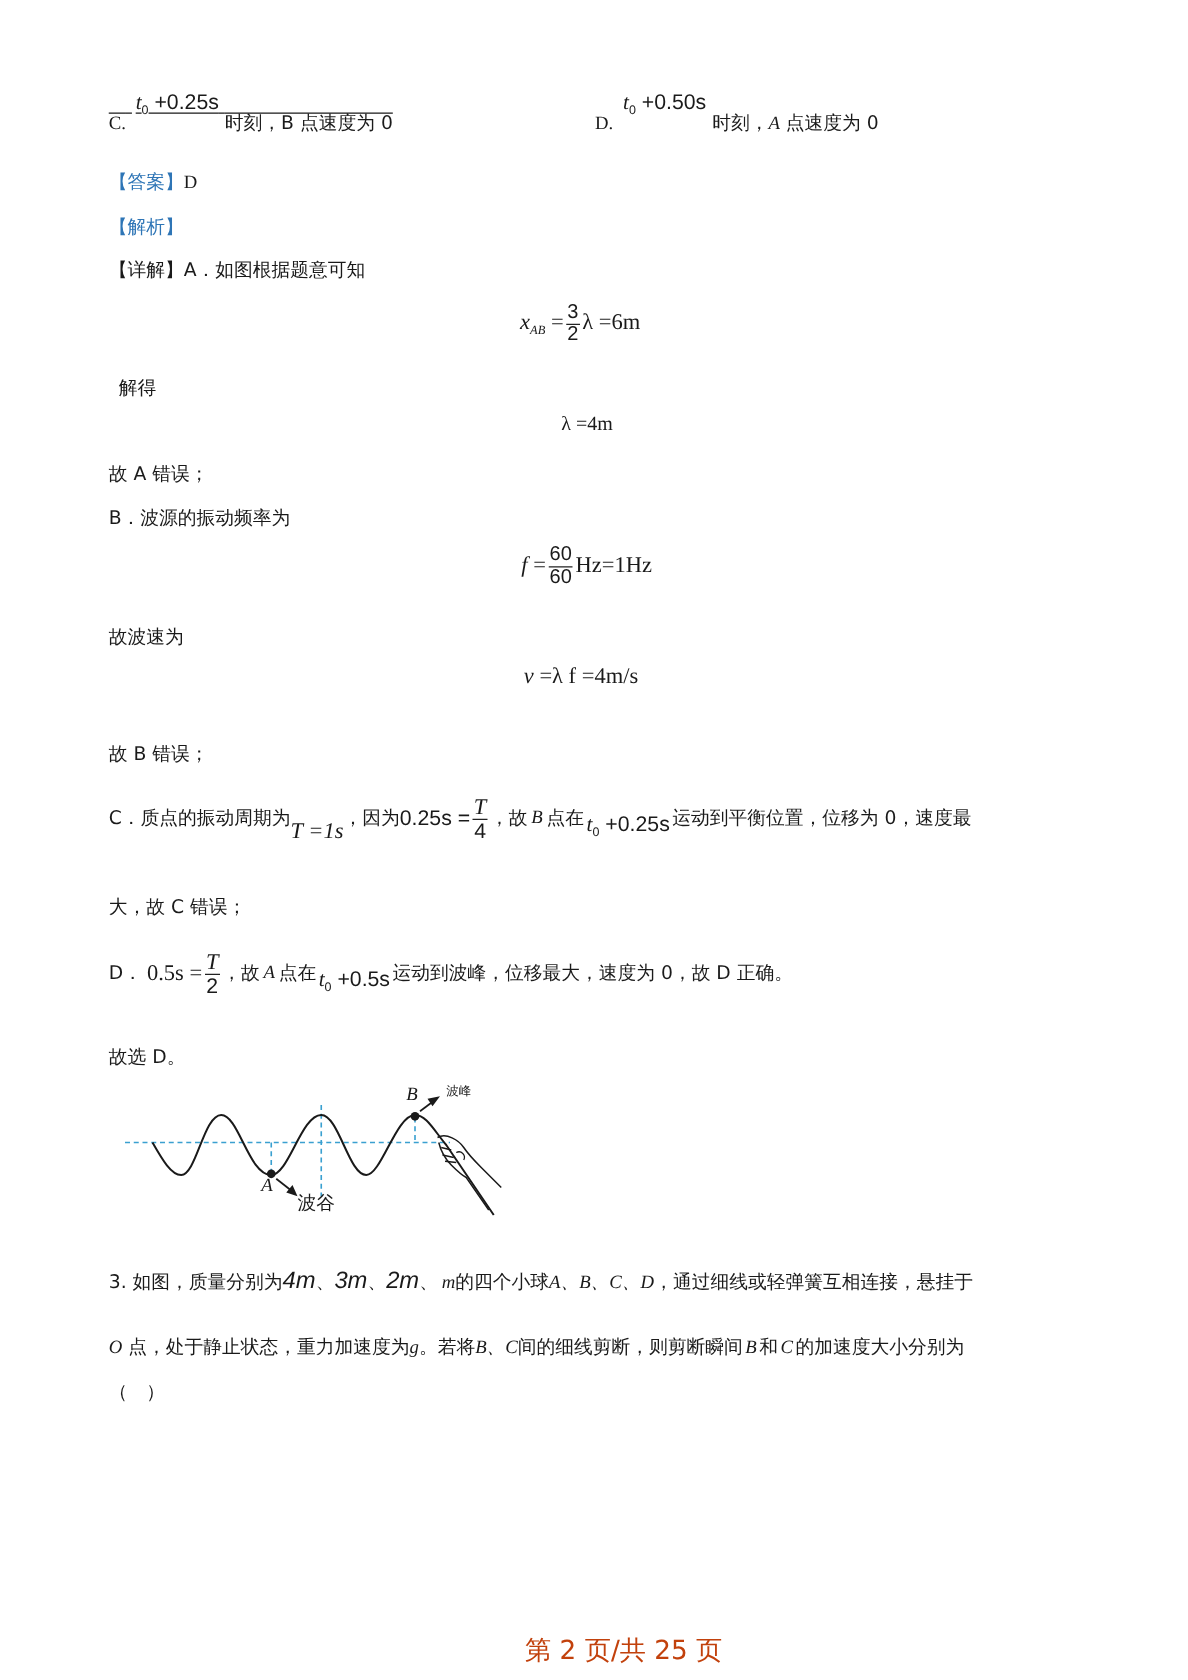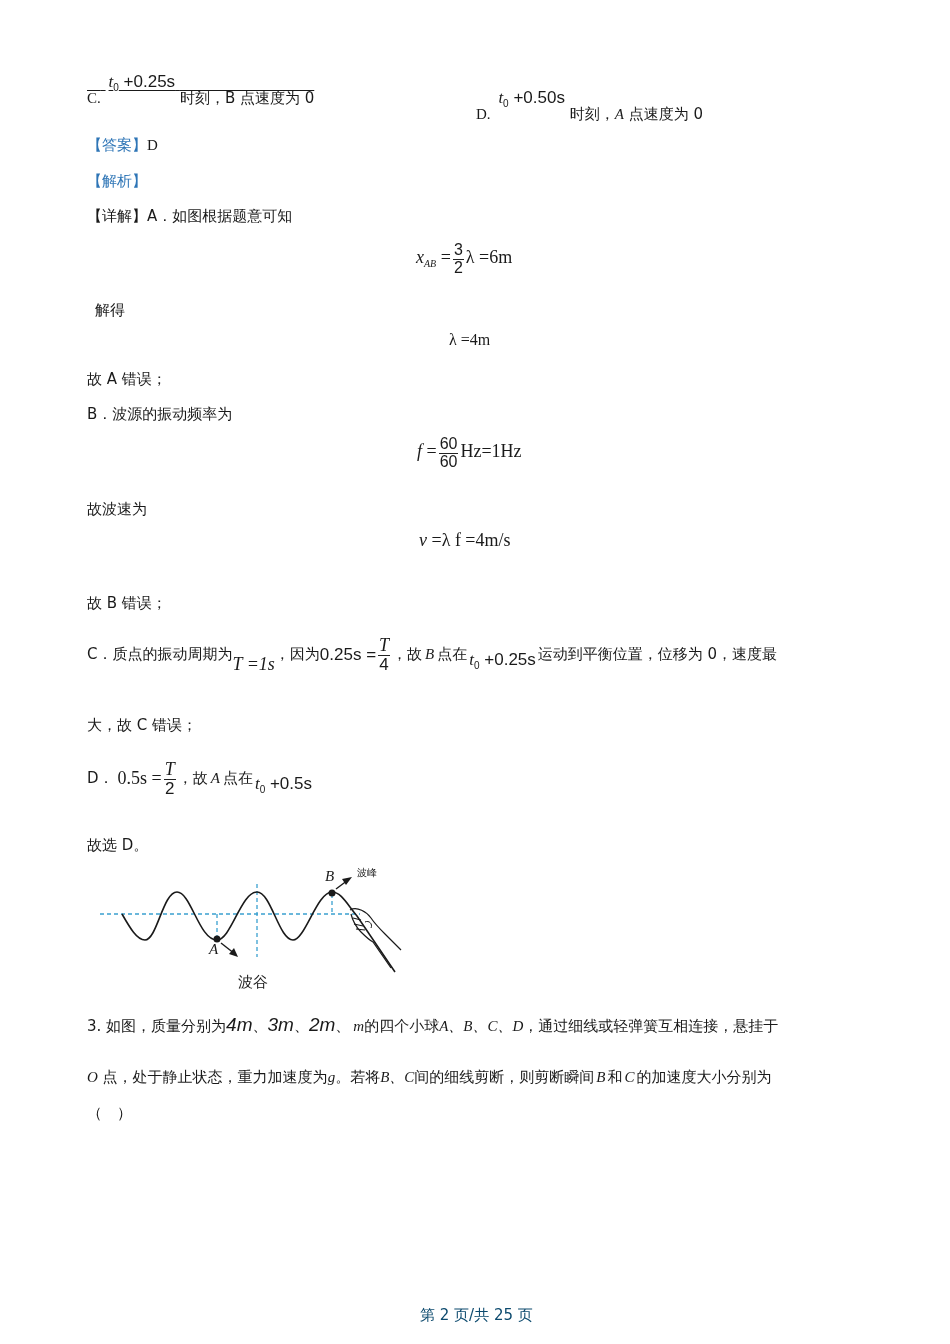--- a/index.html
+++ b/index.html
@@ -9,32 +9,32 @@
   .serif { font-family: "Liberation Serif", "DejaVu Serif", serif; }
   .it { font-style: italic; }
   .math { font-family: "Liberation Serif", "DejaVu Serif", serif; font-size: 18px; }
   .math-sans { font-family: "Liberation Sans", "DejaVu Sans", sans-serif; font-size: 17px; }
   .sub { font-size: 10px; vertical-align: -4px; }
   .blue { color: #2e75b6; }
   .frac { display: inline-flex; flex-direction: column; align-items: center; vertical-align: middle; margin: 0 2px; line-height: 1.05; }
   .frac .num { border-bottom: 1px solid #222; padding: 0 1px; }
   .frac .den { padding: 0 1px; }
   .cjk { font-family: "DejaVu Sans", sans-serif; font-size: 15px; }
-  .footer { font-family: "DejaVu Sans", sans-serif; font-size: 15px; color: #0c4a6e; }
+  .footer { font-family: "DejaVu Sans", sans-serif; font-size: 21px; color: #c2410c; }
 </style>
 </head>
 <body>
 
 <div class="abs" style="left:87px;top:74px;text-decoration:underline;">
   <span class="serif" style="font-size:15px;position:relative;top:14px;">C.</span>
   <span class="math-sans" style="position:relative;top:-2px;margin-left:3px;"><span class="it serif">t</span><span class="sub">0</span><span> +0.25s</span></span>
   <span class="cjk" style="position:relative;top:14px;">时刻，B 点速度为 0</span>
 </div>
 
-<div class="abs" style="left:476px;top:74px;margin-top:16px;">
+<div class="abs" style="left:476px;top:74px;">
   <span class="serif" style="font-size:15px;position:relative;top:14px;">D.</span>
   <span class="math-sans" style="position:relative;top:-2px;margin-left:3px;"><span class="it serif">t</span><span class="sub">0</span><span> +0.50s</span></span>
   <span class="cjk" style="position:relative;top:14px;"><span>时刻，</span><span class="it serif">A</span><span> 点速度为 0</span></span>
 </div>
 
 <div class="abs cjk" style="left:87px;top:136px;text-align:right;">
   <span class="blue">【答案】</span><span class="serif">D</span>
 </div>
 
 <div class="abs cjk blue" style="left:87px;top:172px;">【解析】</div>
@@ -95,20 +95,21 @@
   <span class="cjk">D．</span>
   <span class="math" style="margin-left:4px;">0.5s =</span>
   <span class="frac math">
       <span class="num it">T</span>
       <span class="den math-sans">2</span>
     </span>
   <span class="cjk">，故</span>
   <span class="serif it" style="margin:0 3px;">A</span>
   <span class="cjk">点在</span>
   <span class="math-sans" style="position:relative;top:6px;margin:0 2px;"><span class="it serif">t</span><span class="sub">0</span><span> +0.5s</span></span>
+  <span class="cjk">运动到波峰，位移最大，速度为 0，故 D 正确。</span>
 </div>
 
 <div class="abs cjk" style="left:87px;top:836px;">故选 D。</div>
 
 <div class="abs" style="left:95px;top:862px;width:320px;height:115px;">
   <svg width="320" height="115" viewBox="0 0 320 115">
 
     <line x1="5" y1="52" x2="265" y2="52" stroke="#3aa0d0" stroke-width="1.3" stroke-dasharray="4,3"></line>
 
     <line x1="122" y1="52" x2="122" y2="77" stroke="#3aa0d0" stroke-width="1.3" stroke-dasharray="4,3"></line>
@@ -126,21 +127,21 @@
     <polygon points="257,15 251,23 247,17" fill="#1a1a1a"></polygon>
 
     <path d="M255,48 C262,44 272,50 276,56 C280,62 284,66 290,72 L306,88" fill="none" stroke="#1a1a1a" stroke-width="1.2"></path>
     <path d="M256,52 C258,60 262,66 266,70 C270,74 274,78 278,80 L296,106" fill="none" stroke="#1a1a1a" stroke-width="1.2"></path>
     <path d="M258,56 L266,58 M259,62 L268,64 M261,67 L270,68" stroke="#1a1a1a" stroke-width="1.1"></path>
     <path d="M270,60 C274,58 278,62 276,66" fill="none" stroke="#1a1a1a" stroke-width="1"></path>
   </svg>
   <span class="abs serif it" style="left:230px;top:6px;font-size:15px;">B</span>
   <span class="abs cjk" style="left:262px;top:4px;font-size:10px;">波峰</span>
   <span class="abs serif it" style="left:114px;top:79px;font-size:15px;">A</span>
-  <span class="abs cjk" style="left:143px;top:91px;font-size:15px;margin-top:20px;">波谷</span>
+  <span class="abs cjk" style="left:143px;top:91px;font-size:15px;">波谷</span>
 </div>
 
 <div class="abs" style="left:87px;top:1014px;display:flex;align-items:baseline;">
   <span class="cjk">3. 如图，质量分别为</span>
   <span class="math-sans it" style="font-size:19px;">4m</span>
   <span class="cjk"> 、</span>
   <span class="math-sans it" style="font-size:19px;">3m</span>
   <span class="cjk"> 、</span>
   <span class="math-sans it" style="font-size:19px;">2m</span>
   <span class="cjk"> 、</span>

